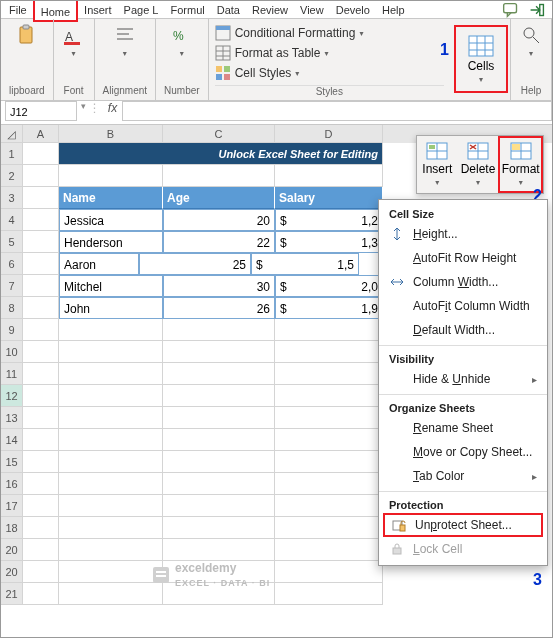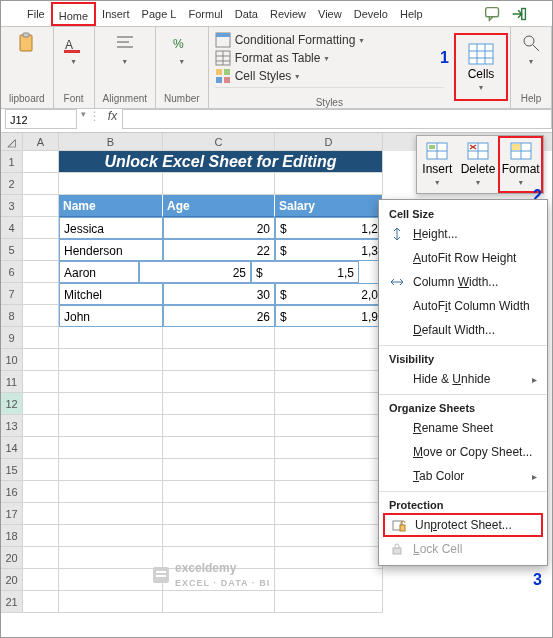--- a/index.html
+++ b/index.html
@@ -7,21 +7,21 @@
   --pane:#f3f2f1;
   --grid:#d4d4d4;
   --hdr:#1f4e78;
   --tblhdr:#5b9bd5;
   --highlight:#ed1c24;
   --blue:#0030cc;
   --sel:#cce8e0;
 }
 *{box-sizing:border-box;font-family:"Segoe UI",Arial,sans-serif;font-size:12px;}
 body{margin:0;width:553px;height:638px;background:#fff;position:relative;overflow:hidden;border:1px solid #999;}
-.tabs{display:flex;align-items:center;height:26px;background:#fff;border-bottom:1px solid var(--border);padding:0 20px;}
+.tabs{display:flex;align-items:center;height:18px;background:#fff;border-bottom:1px solid var(--border);padding:0 2px;}
 .tab{padding:0 6px;height:24px;line-height:24px;color:#333;cursor:pointer;font-size:11px;}
 .tab.active{border:2px solid var(--highlight);background:#fff;}
 .spacer{flex:1;}
 .tabicon{width:22px;height:22px;margin:0 2px;display:flex;align-items:center;justify-content:center;}
 .ribbon{display:flex;height:82px;background:var(--pane);border-bottom:1px solid var(--border);}
 .group{border-right:1px solid var(--border);padding:2px 6px;display:flex;flex-direction:column;align-items:center;justify-content:space-between;}
 .group.big{padding:4px 8px;}
 .glabel{font-size:10px;color:#666;text-align:center;}
 .btnstack{display:flex;flex-direction:column;align-items:center;justify-content:center;gap:2px;}
 .icon24{width:24px;height:24px;}
@@ -36,21 +36,21 @@
 .fx{width:18px;text-align:center;color:#555;font-style:italic;}
 .fbar{flex:1;height:20px;border:1px solid var(--border);background:#fff;}
 .sheet{position:relative;}
 .colhdrs{display:flex;height:18px;background:#e6e6e6;}
 .ch{border-right:1px solid var(--grid);border-bottom:1px solid var(--grid);text-align:center;font-size:11px;color:#555;line-height:18px;}
 .ch.corner{width:22px;background:#e6e6e6;}
 .rows{}
 .row{display:flex;height:22px;}
 .rh{width:22px;background:#e6e6e6;border-right:1px solid var(--grid);border-bottom:1px solid var(--grid);text-align:center;font-size:11px;color:#555;line-height:22px;}
 .cell{border-right:1px solid var(--grid);border-bottom:1px solid var(--grid);height:22px;line-height:22px;padding:0 4px;overflow:hidden;white-space:nowrap;}
-.title-band{background:var(--hdr);color:#fff;font-weight:bold;text-align:center;font-style:italic;font-size:16px;}
+.title-band{background:var(--hdr);color:#fff;font-weight:bold;text-align:right;font-style:italic;font-size:11px;}
 .thdr{background:var(--tblhdr);color:#fff;font-weight:bold;border-right:1px solid #fff;border-bottom:1px solid #3d7cb8;}
 .tblcell{border:1px solid #7aa8d4;background:#fff;}
 .tblcell.num{text-align:right;}
 .watermark{position:absolute;left:150px;top:560px;color:#bdbdbd;font-size:14px;font-weight:600;display:flex;align-items:center;gap:4px;pointer-events:none;}
 .watermark small{font-size:9px;letter-spacing:1px;}
 
 .mini{position:absolute;right:8px;top:134px;width:128px;background:var(--pane);border:1px solid #aaa;box-shadow:0 2px 6px rgba(0,0,0,.25);display:flex;}
 .mini .mbtn{flex:1;display:flex;flex-direction:column;align-items:center;justify-content:center;padding:4px 0;gap:2px;font-size:11px;}
 .mini .mbtn.fmt{border:2px solid var(--highlight);}
 
@@ -156,21 +156,21 @@
     <div class="stylerow">
       <svg width="16" height="16" viewBox="0 0 16 16">
           <rect x="1" y="1" width="6" height="6" fill="#f4c36b"></rect>
           <rect x="9" y="1" width="6" height="6" fill="#9cc97a"></rect>
           <rect x="1" y="9" width="6" height="6" fill="#6aa0d8"></rect>
           <rect x="9" y="9" width="6" height="6" fill="#d88"></rect>
         </svg>
       <span>Cell Styles</span>
         <span class="drop-tri">▾</span>
     </div>
-    <div class="glabel" style="border-top:1px solid #ddd;margin-top:2px;padding-top:9px;">Styles</div>
+    <div class="glabel" style="border-top:1px solid #ddd;margin-top:2px;padding-top:0;">Styles</div>
   </div>
   <div class="group" style="padding:6px 2px 2px 4px;">
     <div style="position:relative;">
       <span class="callout" style="left:-14px;top:16px;">1</span>
       <div class="cells-wrap">
         <div class="cells-btn">
           <svg width="26" height="22" viewBox="0 0 26 22">
               <rect x="1" y="1" width="24" height="20" fill="#fff" stroke="#5b9bd5"></rect>
               <line x1="1" y1="8" x2="25" y2="8" stroke="#5b9bd5"></line>
               <line x1="1" y1="15" x2="25" y2="15" stroke="#5b9bd5"></line>

